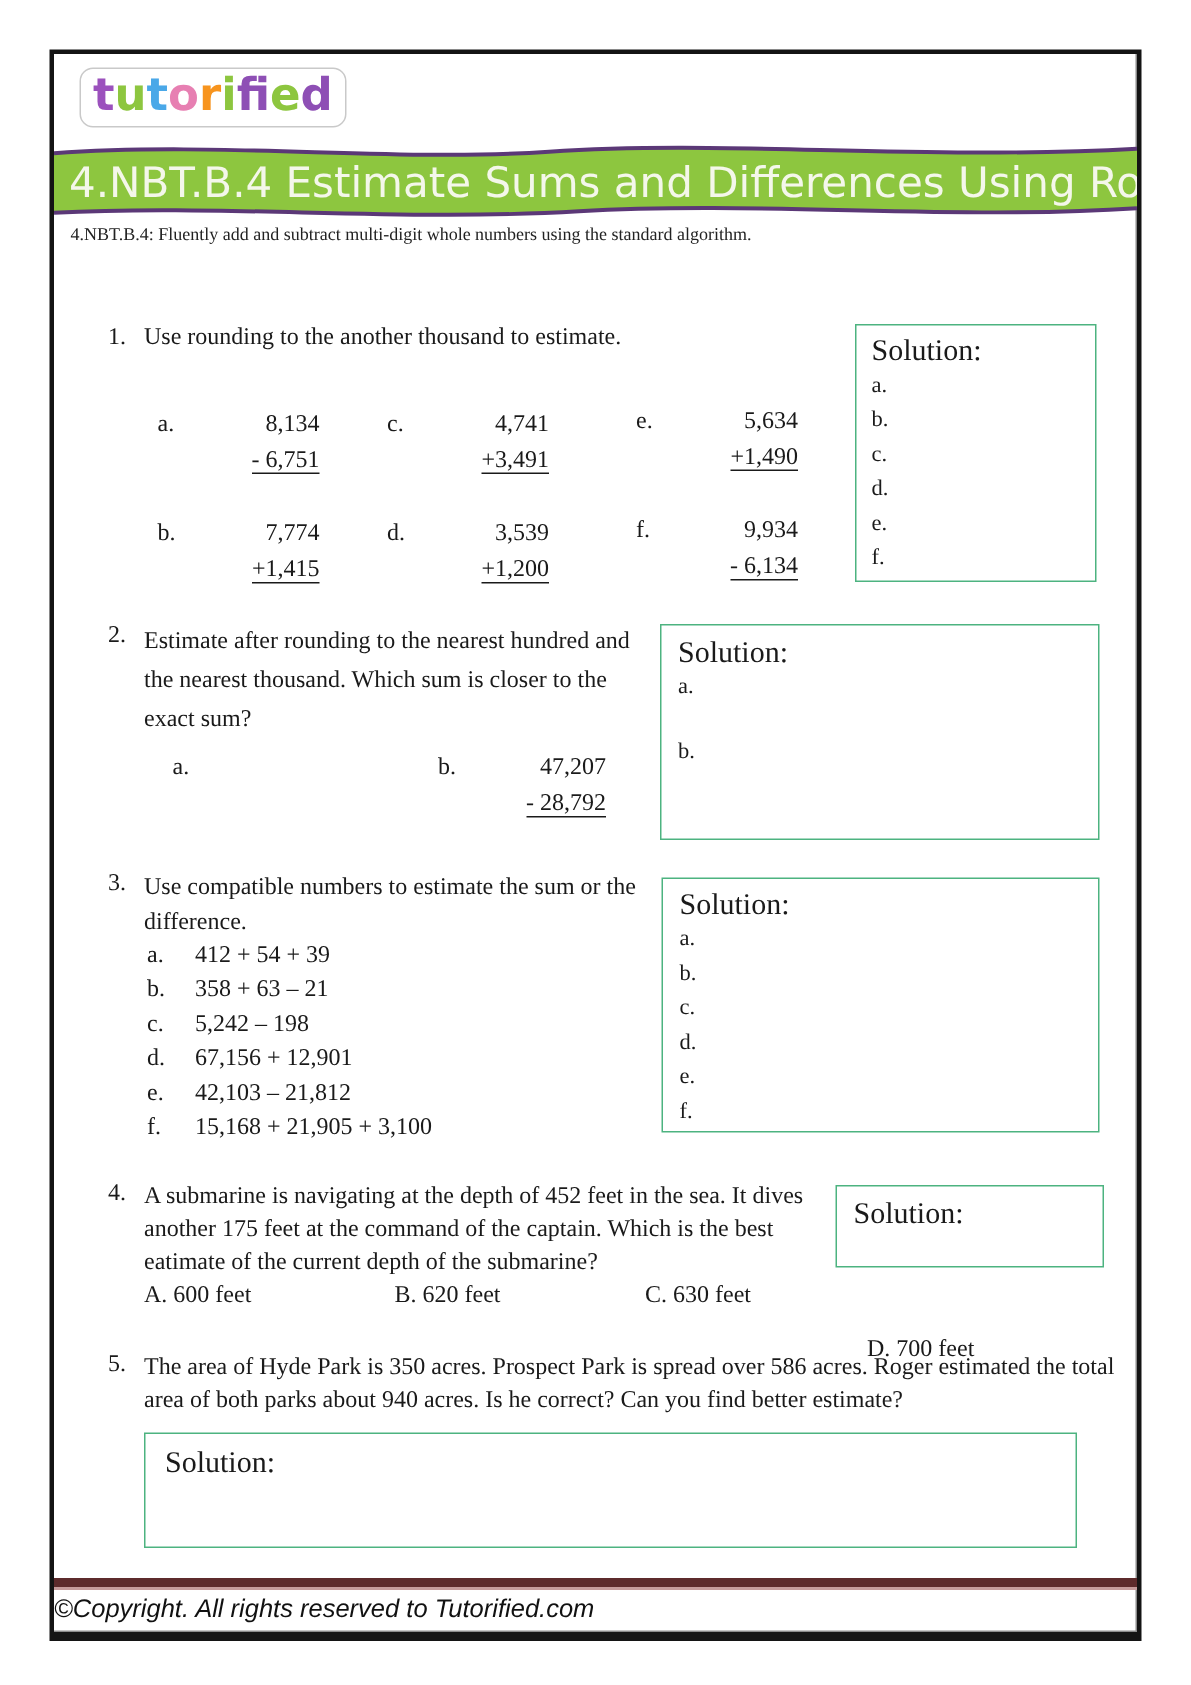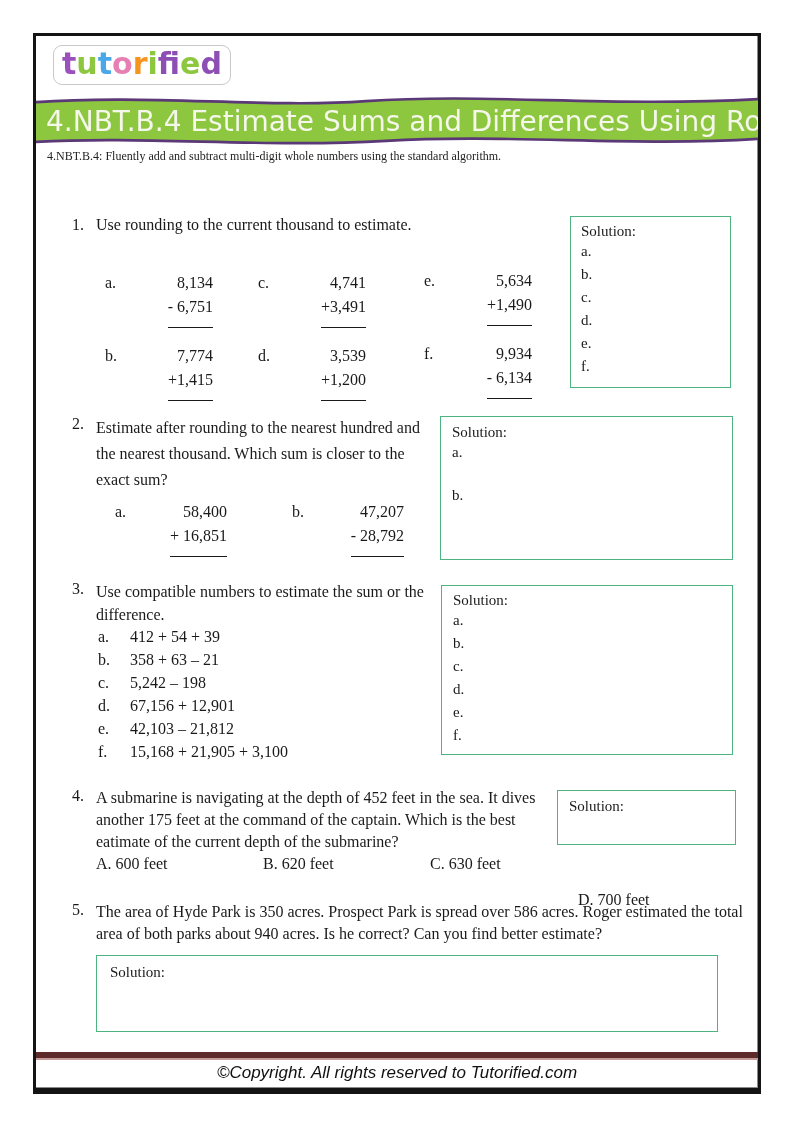--- a/index.html
+++ b/index.html
@@ -21,34 +21,34 @@
   
   .q-num{font-size:16px;}
   .q-text{font-size:16px;}
   .lh26{line-height:26px;}
   .lh23{line-height:23px;}
   .lh22{line-height:22px;}
   
   .prob{display:flex;gap:14px;font-size:16px;line-height:24px;}
   .plabel{width:20px;}
   .pnums{text-align:right;min-width:74px;}
-  .uline{border-bottom:1.5px solid #1a1a1a;padding-bottom:12px;}
+  .uline{border-bottom:1.5px solid #1a1a1a;padding-bottom:0px;}
   
   .expr-item{display:flex;gap:14px;font-size:16px;line-height:23px;}
   .expr-label{width:18px;}
   
   .option{font-size:16px;}
   
   .solbox{border:1px solid #4db380;background:#ffffff;box-sizing:border-box;}
-  .sol-title{font-size:15px;}
+  .sol-title{font-size:20px;}
   .sol-item{font-size:15px;}
   
   .footer-bar{left:36px;top:1052px;width:722px;height:6px;background:#5d2b2c;
               border-bottom:2px solid #c59c9c;}
-  .copyright{left:36px;top:1063px;width:722px;text-align:center;
+  .copyright{left:36px;top:1063px;width:722px;text-align:left;
              font-family:"Liberation Sans", sans-serif;font-style:italic;font-size:17px;color:#111;}
 </style>
 </head>
 <body>
 
 <div class="page">
 
   <div class="abs frame"></div>
 
   <div class="abs logo">
@@ -60,21 +60,21 @@
       <path d="M0,9 C110,1 230,15 330,8 C450,0 570,14 722,6 L722,45 C600,53 470,40 350,47 C230,54 110,42 0,48 Z" fill="#8dc63f" stroke="none"></path>
       <path d="M0,9 C110,1 230,15 330,8 C450,0 570,14 722,6" fill="none" stroke="#5b3877" stroke-width="2.6"></path>
       <path d="M722,45 C600,53 470,40 350,47 C230,54 110,42 0,48" fill="none" stroke="#5b3877" stroke-width="2.6"></path>
     </svg>
   </div>
   <div class="abs banner-title">4.NBT.B.4 Estimate Sums and Differences Using Roun</div>
 
   <div class="abs std-line">4.NBT.B.4: Fluently add and subtract multi-digit whole numbers using the standard algorithm.</div>
 
   <span class="abs q-num" style="left:72px;top:216px;">1.</span>
-  <div class="abs q-text" style="left:96px;top:216px;width:470px;">Use rounding to the current thousand to estimate.</div>
+  <div class="abs q-text" style="left:96px;top:216px;width:470px;">Use rounding to the another thousand to estimate.</div>
 
   <div class="abs prob" style="left:105px;top:271px;">
     <span class="plabel">a.</span>
     <div class="pnums">
         <div>8,134</div>
       <div><span class="uline">- 6,751</span></div>
       </div>
   </div>
   <div class="abs prob" style="left:105px;top:344px;">
     <span class="plabel">b.</span>
@@ -120,24 +120,20 @@
     <div class="sol-item" style="line-height:23px;">d.</div>
     <div class="sol-item" style="line-height:23px;">e.</div>
     <div class="sol-item" style="line-height:23px;">f.</div>
   </div>
 
   <span class="abs q-num" style="left:72px;top:415px;">2.</span>
   <div class="abs q-text lh26" style="left:96px;top:415px;width:345px;">Estimate after rounding to the nearest hundred and the nearest thousand. Which sum is closer to the exact sum?</div>
 
   <div class="abs prob" style="left:115px;top:500px;">
     <span class="plabel">a.</span>
-    <div class="pnums" style="min-width:78px;">
-        <div>58,400</div>
-      <div><span class="uline">+ 16,851</span></div>
-      </div>
   </div>
   <div class="abs prob" style="left:292px;top:500px;">
     <span class="plabel">b.</span>
     <div class="pnums" style="min-width:78px;">
         <div>47,207</div>
       <div><span class="uline">- 28,792</span></div>
       </div>
   </div>
 
   <div class="abs solbox" style="left:440px;top:416px;width:293px;height:144px;padding:7px 0 0 11px;">

